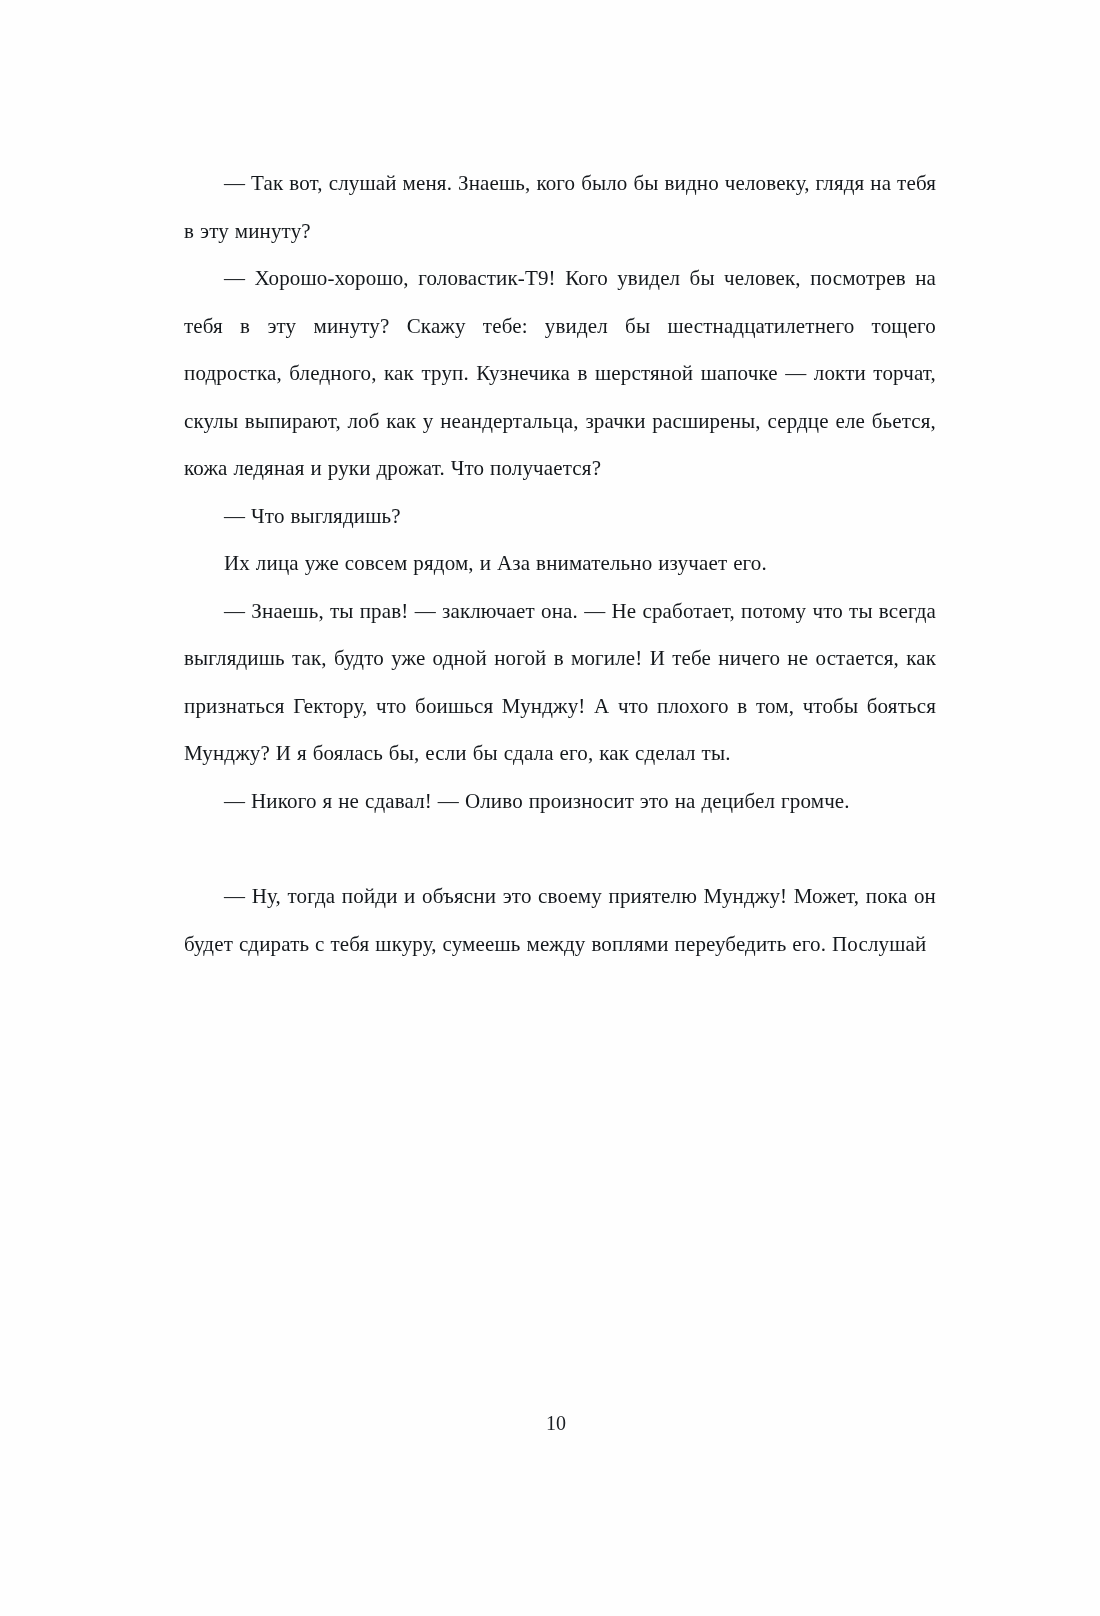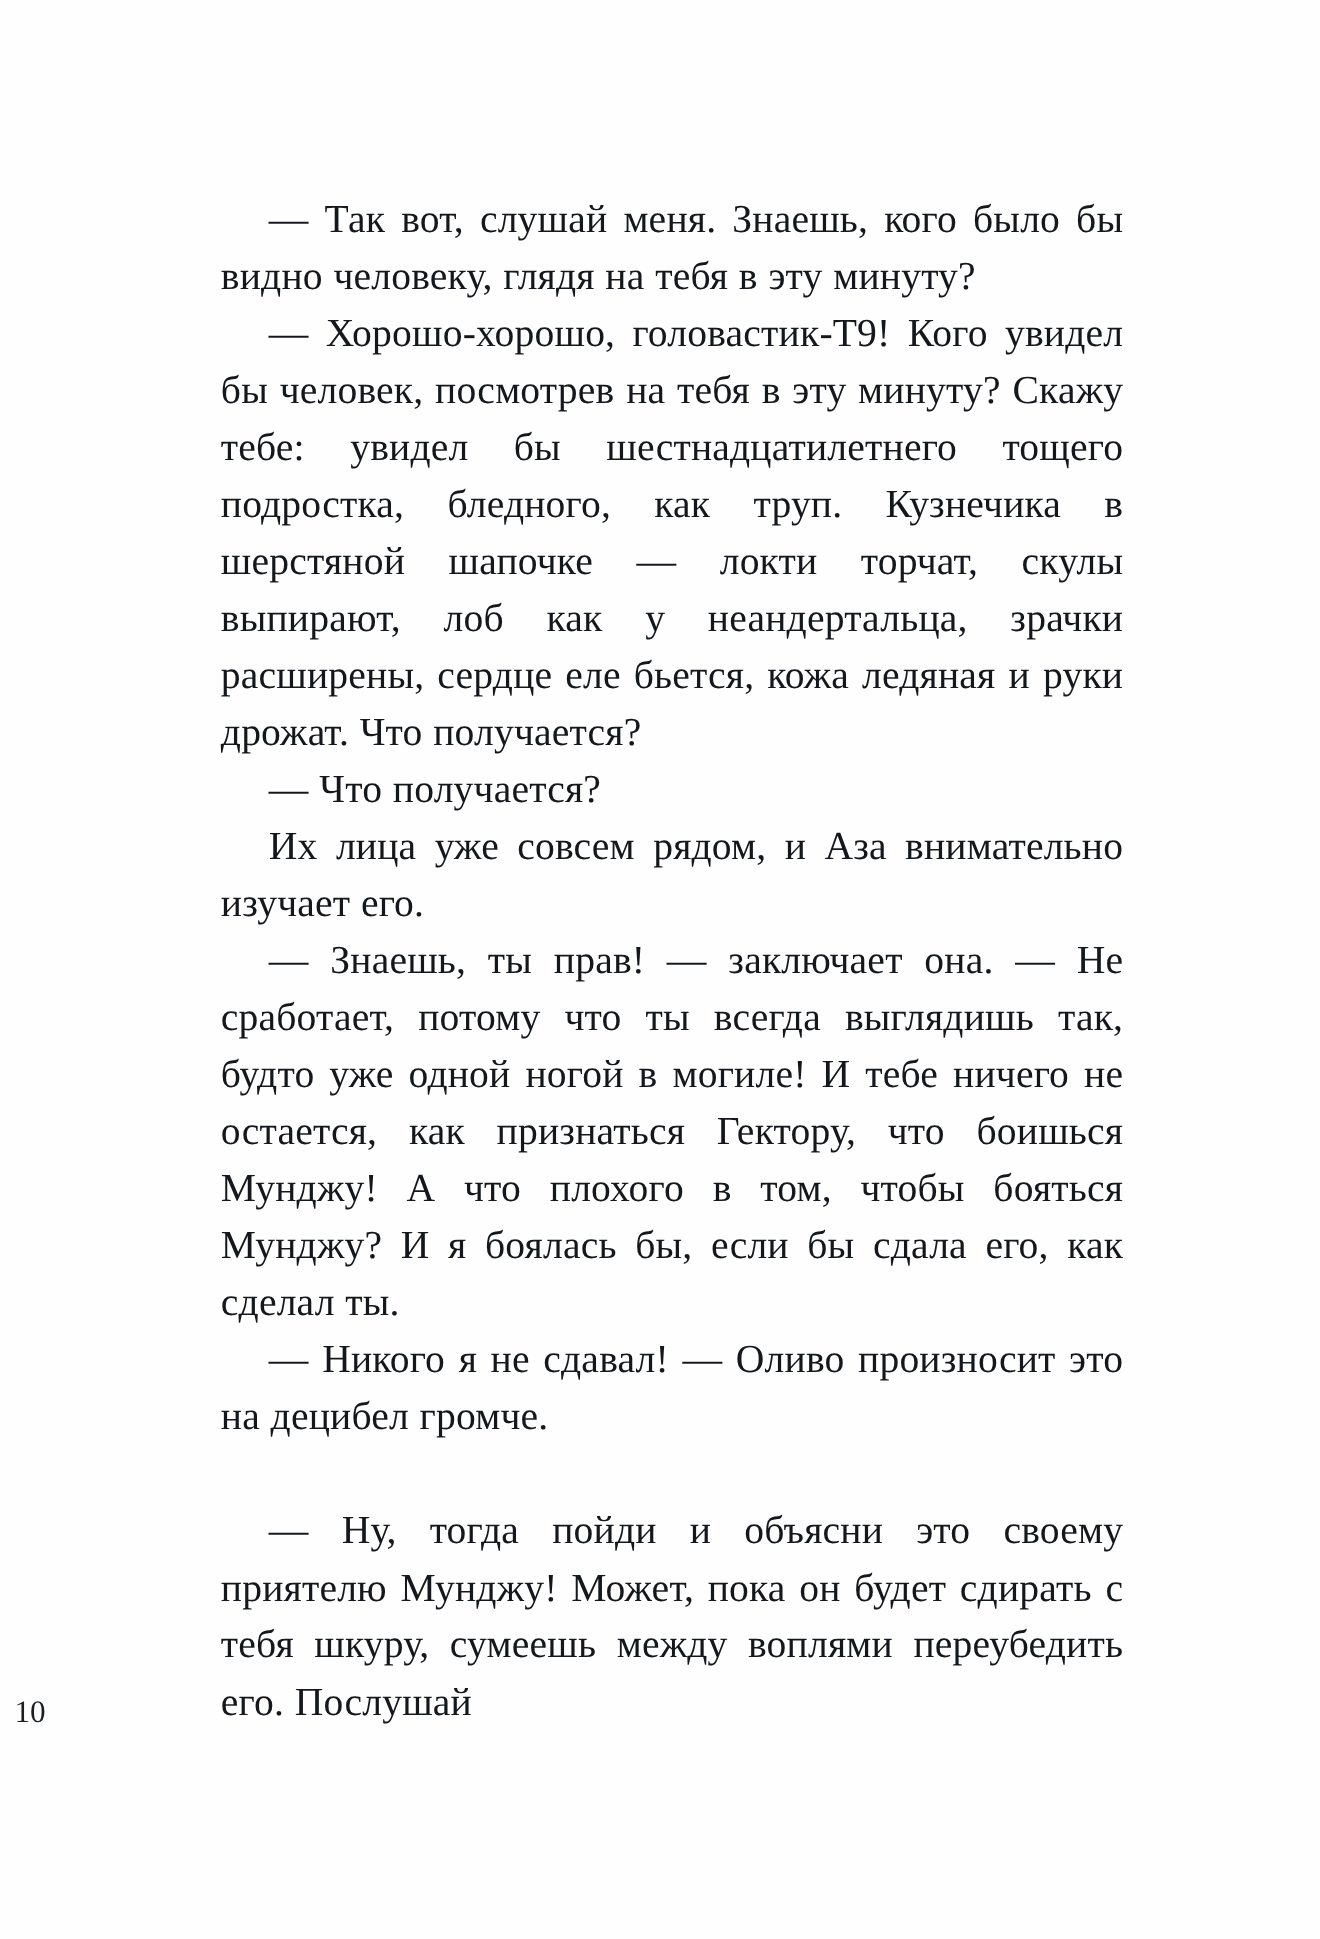--- a/index.html
+++ b/index.html
@@ -24,52 +24,52 @@
     background: #fefefe;
   }
   .text-block {
     position: absolute;
     left: 184px;
     top: 160px;
     width: 752px;
   }
   p.para {
     margin: 0;
-    font-size: 33px;
+    font-size: 21px;
     line-height: 47.5px;
     text-align: justify;
     text-indent: 40px;
     letter-spacing: 0.15px;
     word-spacing: 0.5px;
     color: #14181c;
     hyphens: manual;
   }
   p.para:last-child {
     text-align-last: left;
     margin-top: 48px;
   }
   .folio {
     position: absolute;
     left: 0;
     right: 0;
     top: 1412px;
-    text-align: left;
-    font-size: 26px;
+    text-align: center;
+    font-size: 20px;
     color: #1b1f24;
     font-family: "Liberation Serif", serif;
     padding-left: 12px;
   }
 </style>
 </head>
 <body>
 
 <div class="page">
   <div class="text-block">
     <p class="para">— Так вот, слушай меня. Знаешь, кого было бы видно человеку, глядя на тебя в эту минуту?</p>
     <p class="para">— Хорошо-хорошо, головастик-Т9! Кого увидел бы человек, посмотрев на тебя в эту минуту? Скажу тебе: увидел бы шестнадцатилетнего тощего подростка, бледного, как труп. Кузнечика в шерстяной шапочке — локти торчат, скулы выпирают, лоб как у неандертальца, зрачки расширены, сердце еле бьется, кожа ледяная и руки дрожат. Что получается?</p>
-    <p class="para">— Что получается?</p>
+    <p class="para">— Что выглядишь?</p>
     <p class="para">Их лица уже совсем рядом, и Аза внимательно изучает его.</p>
     <p class="para">— Знаешь, ты прав! — заключает она. — Не сработает, потому что ты всегда выглядишь так, будто уже одной ногой в могиле! И тебе ничего не остается, как признаться Гектору, что боишься Мунджу! А что плохого в том, чтобы бояться Мунджу? И я боялась бы, если бы сдала его, как сделал ты.</p>
     <p class="para">— Никого я не сдавал! — Оливо произносит это на децибел громче.</p>
     <p class="para">— Ну, тогда пойди и объясни это своему приятелю Мунджу! Может, пока он будет сдирать с тебя шкуру, сумеешь между воплями переубедить его. Послушай</p>
   </div>
   <div class="folio">10</div>
 </div>
 
 </body></html>

